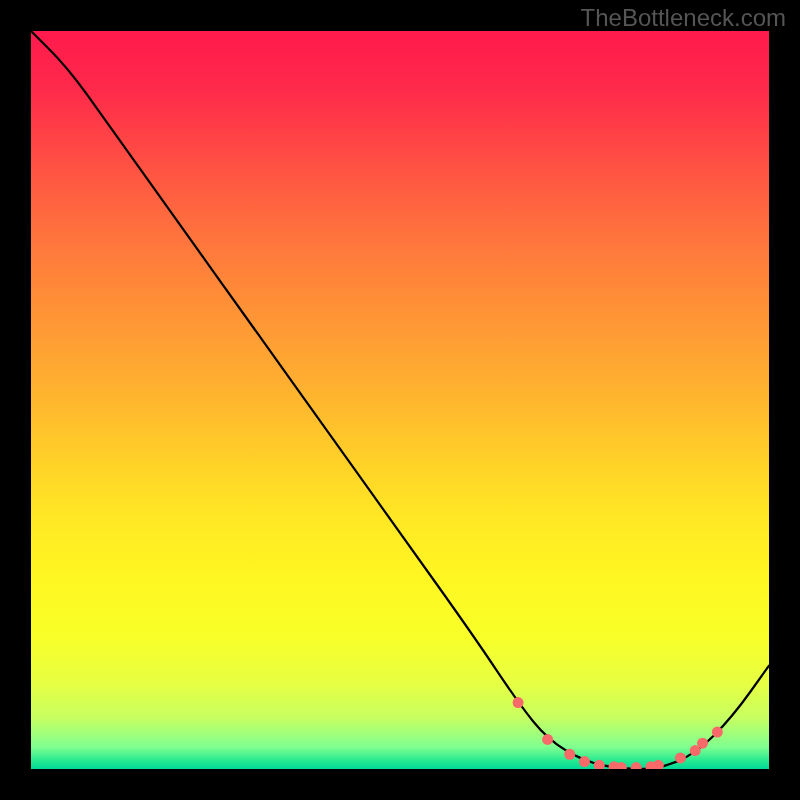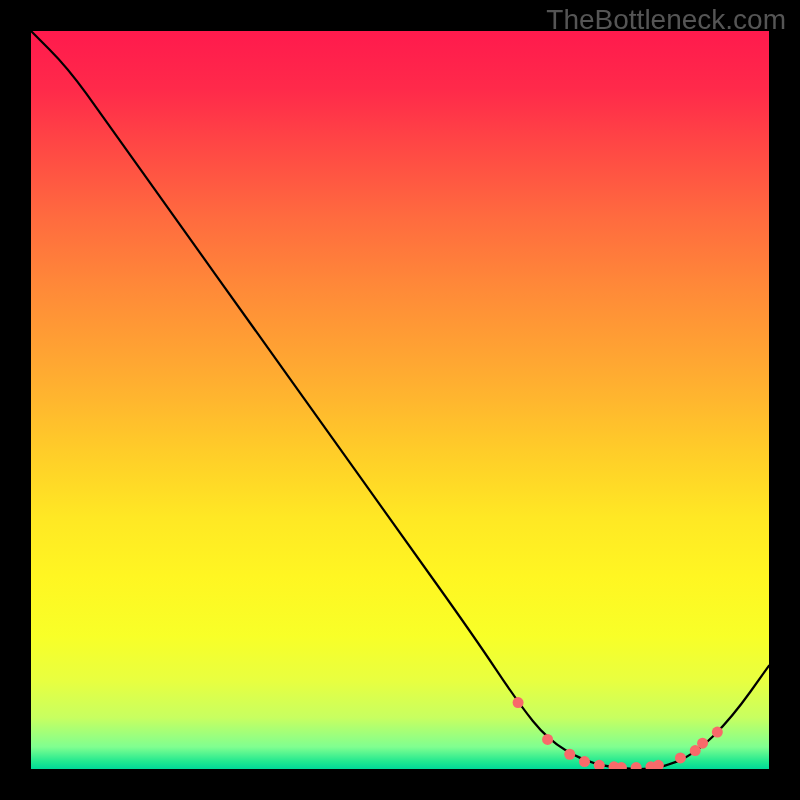--- a/index.html
+++ b/index.html
@@ -9,21 +9,21 @@
     background: #000;
     position: relative;
     font-family: Arial, sans-serif;
     overflow: hidden;
   }
   .watermark {
     position: absolute;
     top: 4px;
     right: 14px;
     color: #555;
-    font-size: 28px;
+    font-size: 24px;
     font-weight: 500;
     z-index: 10;
   }
   .plot-area {
     position: absolute;
     left: 31px;
     top: 31px;
     width: 738px;
     height: 738px;
   }

